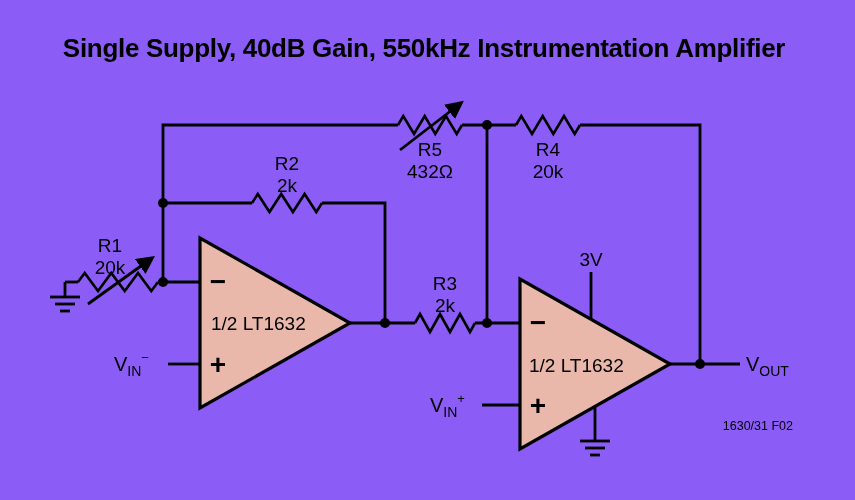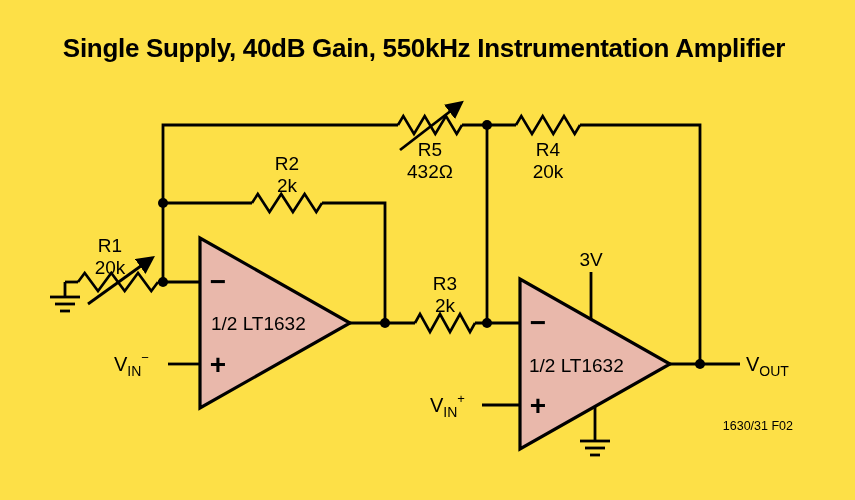--- a/index.html
+++ b/index.html
@@ -1,16 +1,16 @@
 <!DOCTYPE html>
 <html><head>
 <meta charset="utf-8">
 <style>
   html,body{margin:0;padding:0;background:#ffffff;}
-  .page{position:relative;width:855px;height:500px;background:#fde047;overflow:hidden;
+  .page{position:relative;width:855px;height:500px;background:#8b5cf6;overflow:hidden;
         font-family:"Liberation Sans", sans-serif;}
   svg{display:block;}
   text{font-family:"Liberation Sans", sans-serif;fill:#000;}
   .wire{stroke:#000;stroke-width:2.8;fill:none;}
   .zig{stroke:#000;stroke-width:2.6;fill:none;stroke-linejoin:miter;}
   .tri{stroke:#000;stroke-width:3.2;stroke-linejoin:miter;}
   .lbl{font-size:19px;}
   .pm{font-size:28px;font-weight:bold;}
   .title{font-size:26px;font-weight:bold;letter-spacing:-0.3px;}
   .fig{font-size:12.5px;}

